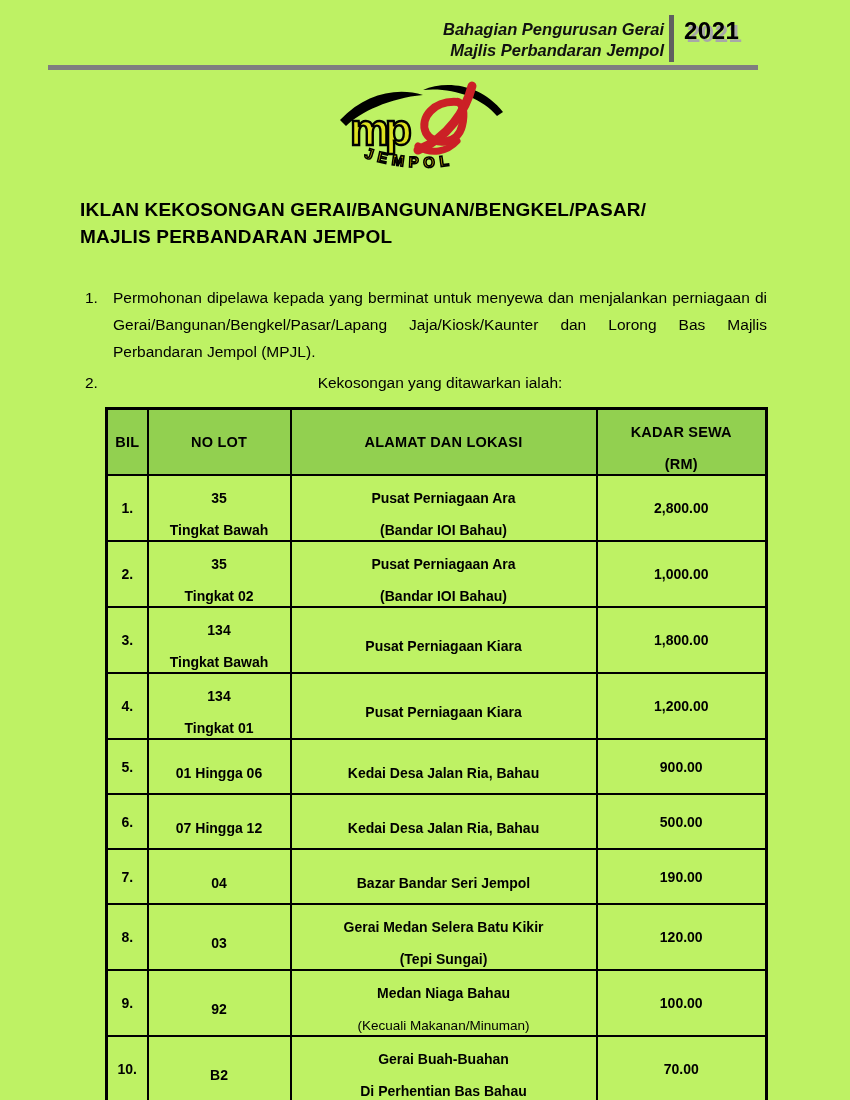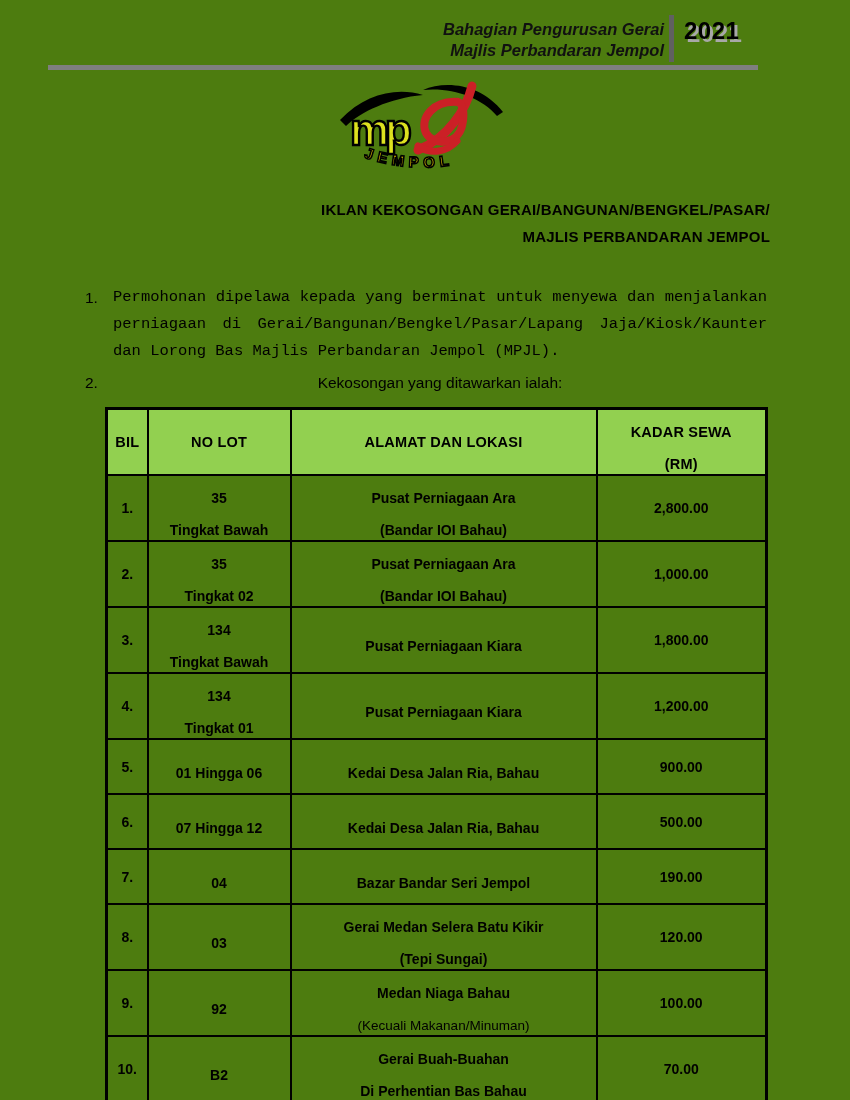--- a/index.html
+++ b/index.html
@@ -1,41 +1,41 @@
 <!DOCTYPE html>
 <html><head>
 <meta charset="utf-8">
 <style>
   html,body{margin:0;padding:0;background:#fff;}
-  .page{position:relative;width:850px;height:1100px;background:#4d7c0f;
+  .page{position:relative;width:850px;height:1100px;background:#bef264;
         font-family:"Liberation Sans",sans-serif;color:#000;overflow:hidden;}
 
   
   .dept{position:absolute;top:19px;right:186px;text-align:right;
         font-weight:bold;font-style:italic;font-size:16.5px;line-height:20.5px;color:#111;}
   .dept span{display:block;}
   .vbar{position:absolute;left:669px;top:15px;width:5px;height:47px;background:#606060;}
   .year{position:absolute;left:684px;top:17px;font-size:24px;font-weight:bold;
         letter-spacing:.5px;color:#000;text-shadow:3px 3px 0 #a8a8a8;text-align:center;}
   .hrule{position:absolute;left:48px;top:65px;width:710px;height:5px;background:#7f7f7f;}
 
   
   .logo{position:absolute;left:330px;top:80px;width:190px;height:100px;}
 
   
-  .title{position:absolute;left:80px;top:197px;width:690px;text-align:right;
-         font-weight:bold;font-size:15px;line-height:26.5px;letter-spacing:.2px;}
+  .title{position:absolute;left:80px;top:197px;width:690px;text-align:left;
+         font-weight:bold;font-size:19px;line-height:26.5px;letter-spacing:.2px;}
   .title span{display:block;}
 
   
   .item{position:absolute;left:85px;width:682px;display:flex;}
   .item .num{flex:none;width:28px;font-size:15.5px;line-height:27px;}
   .item .txt{flex:1;font-size:15.5px;line-height:27px;text-align:center;}
   .item1{top:284px;}
-  .item1 .txt{text-align:justify;font-family:Liberation Mono, monospace;}
+  .item1 .txt{text-align:justify;}
   .item2{top:369px;}
 
   
   table.vac{position:absolute;left:105px;top:407px;width:660px;border-collapse:collapse;
             table-layout:fixed;border:3px solid #000;}
   table.vac th,table.vac td{border:2px solid #000;padding:0 4px;text-align:center;
             vertical-align:middle;font-weight:bold;overflow:hidden;}
   table.vac thead th{background:#92D050;height:60px;font-size:14.5px;letter-spacing:.2px;}
   table.vac td{height:53px;font-size:14px;}
   .ln{display:block;line-height:19px;margin-top:13px;}

